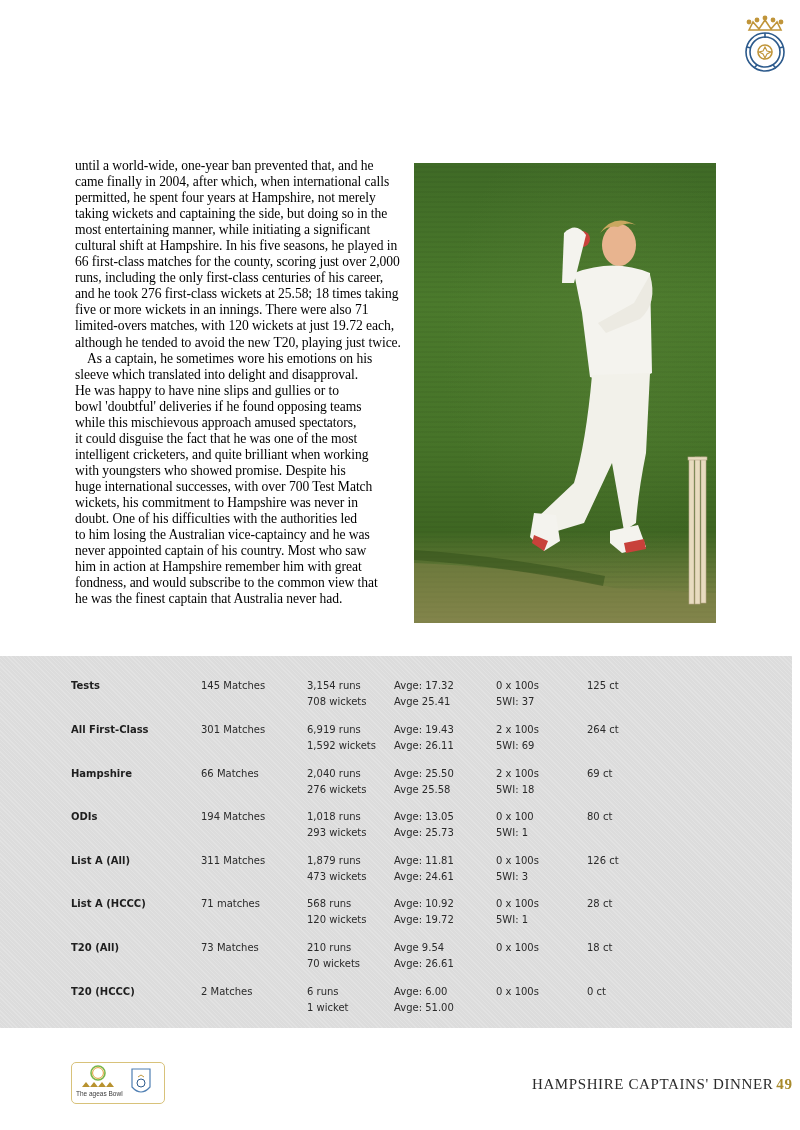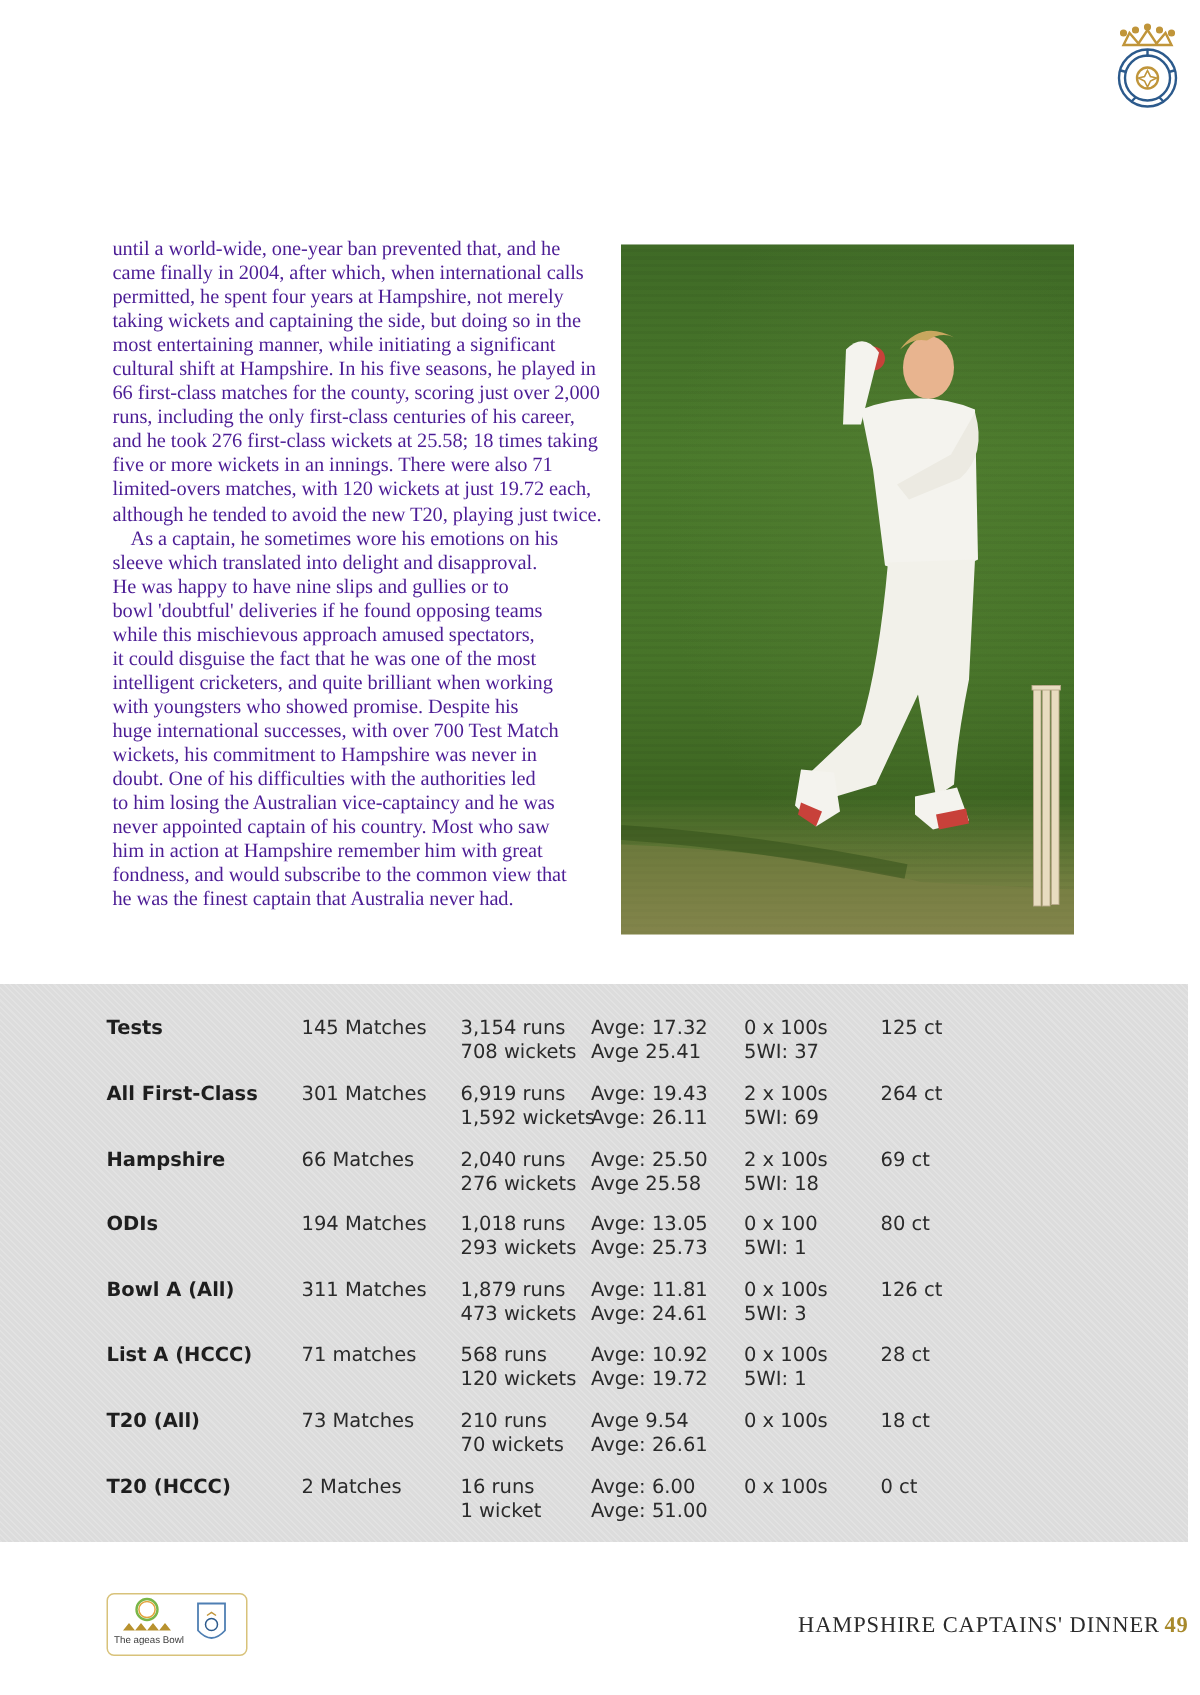--- a/index.html
+++ b/index.html
@@ -6,21 +6,21 @@
     body {
       width: 800px; height: 1130px; position: relative; overflow: hidden;
       background: #ffffff;
       font-family: "Liberation Serif", "DejaVu Serif", serif;
       color: #231f20;
     }
     .crest { position: absolute; left: 735px; top: 10px; width: 60px; height: 66px; }
 
     .body-text {
       position: absolute; left: 75px; top: 158px; width: 335px;
-      font-size: 13.6px; line-height: 16.05px; color: #4c1d95;
+      font-size: 13.6px; line-height: 16.05px; color: #000000;
       letter-spacing: -0.05px;
     }
     .body-text .line { display: block; white-space: nowrap; }
 
     .photo {
       position: absolute; left: 414px; top: 163px; width: 302px; height: 460px;
       overflow: hidden;
       background:
         radial-gradient(ellipse at 60% 40%, rgba(90,130,55,0.35), transparent 60%),
         repeating-linear-gradient(0deg, rgba(0,0,0,0.04) 0 2px, transparent 2px 5px),
@@ -29,21 +29,21 @@
     .photo svg { position: absolute; left: 0; top: 0; }
 
     .stats {
       position: absolute; left: 0; top: 656px; width: 792px; height: 372px;
       background:
         repeating-linear-gradient(45deg, rgba(255,255,255,0.18) 0 1px, transparent 1px 3px),
         #dcdcdc;
       font-family: "DejaVu Sans", "Liberation Sans", sans-serif;
       color: #2a2a2a;
     }
-    .stat-row { position: absolute; left: 0; width: 716px; height: 40px; font-size: 13px; line-height: 15.5px; }
+    .stat-row { position: absolute; left: 0; width: 716px; height: 40px; font-size: 10px; line-height: 15.5px; }
     .stat-row .c { position: absolute; top: 0; white-space: nowrap; }
     .c-label { left: 71px; font-weight: bold; color: #1e1e1e; }
     .c-matches { left: 201px; }
     .c-tally { left: 307px; }
     .c-avg { left: 394px; }
     .c-tons { left: 496px; }
     .c-ct { left: 587px; }
 
     .sponsor {
       position: absolute; left: 71px; top: 1062px; width: 92px; height: 40px;
@@ -170,21 +170,21 @@
   </div>
   <div class="stat-row" style="top:153px">
     <span class="c c-label">ODIs</span>
     <span class="c c-matches">194 Matches</span>
     <span class="c c-tally"><span>1,018 runs</span><br><span>293 wickets</span></span>
     <span class="c c-avg"><span>Avge: 13.05</span><br><span>Avge: 25.73</span></span>
     <span class="c c-tons"><span>0 x 100</span><br><span>5WI: 1</span></span>
     <span class="c c-ct">80 ct</span>
   </div>
   <div class="stat-row" style="top:197px">
-    <span class="c c-label">Bowl A (All)</span>
+    <span class="c c-label">List A (All)</span>
     <span class="c c-matches">311 Matches</span>
     <span class="c c-tally"><span>1,879 runs</span><br><span>473 wickets</span></span>
     <span class="c c-avg"><span>Avge: 11.81</span><br><span>Avge: 24.61</span></span>
     <span class="c c-tons"><span>0 x 100s</span><br><span>5WI: 3</span></span>
     <span class="c c-ct">126 ct</span>
   </div>
   <div class="stat-row" style="top:240px">
     <span class="c c-label">List A (HCCC)</span>
     <span class="c c-matches">71 matches</span>
     <span class="c c-tally"><span>568 runs</span><br><span>120 wickets</span></span>
@@ -196,21 +196,21 @@
     <span class="c c-label">T20 (All)</span>
     <span class="c c-matches">73 Matches</span>
     <span class="c c-tally"><span>210 runs</span><br><span>70 wickets</span></span>
     <span class="c c-avg"><span>Avge 9.54</span><br><span>Avge: 26.61</span></span>
     <span class="c c-tons"><span>0 x 100s</span><br><span></span></span>
     <span class="c c-ct">18 ct</span>
   </div>
   <div class="stat-row" style="top:328px">
     <span class="c c-label">T20 (HCCC)</span>
     <span class="c c-matches">2 Matches</span>
-    <span class="c c-tally"><span>16 runs</span><br><span>1 wicket</span></span>
+    <span class="c c-tally"><span>6 runs</span><br><span>1 wicket</span></span>
     <span class="c c-avg"><span>Avge: 6.00</span><br><span>Avge: 51.00</span></span>
     <span class="c c-tons"><span>0 x 100s</span><br><span></span></span>
     <span class="c c-ct">0 ct</span>
   </div>
 </div>
 
 <div class="sponsor">
   <svg width="92" height="40" viewBox="0 0 92 40" style="position:absolute;left:0;top:0">
     <g>
       <circle cx="26" cy="10" r="7" fill="none" stroke="#7ab648" stroke-width="1.6"></circle>

